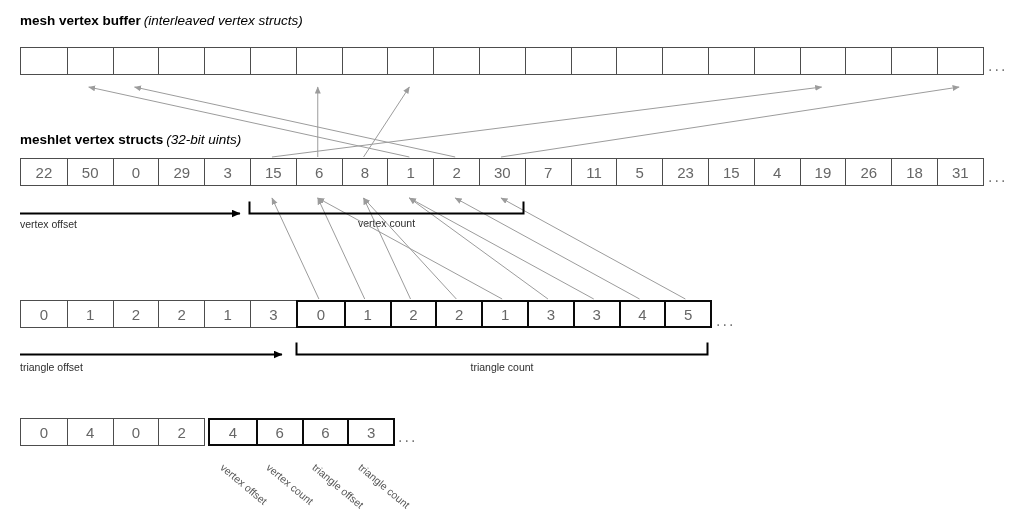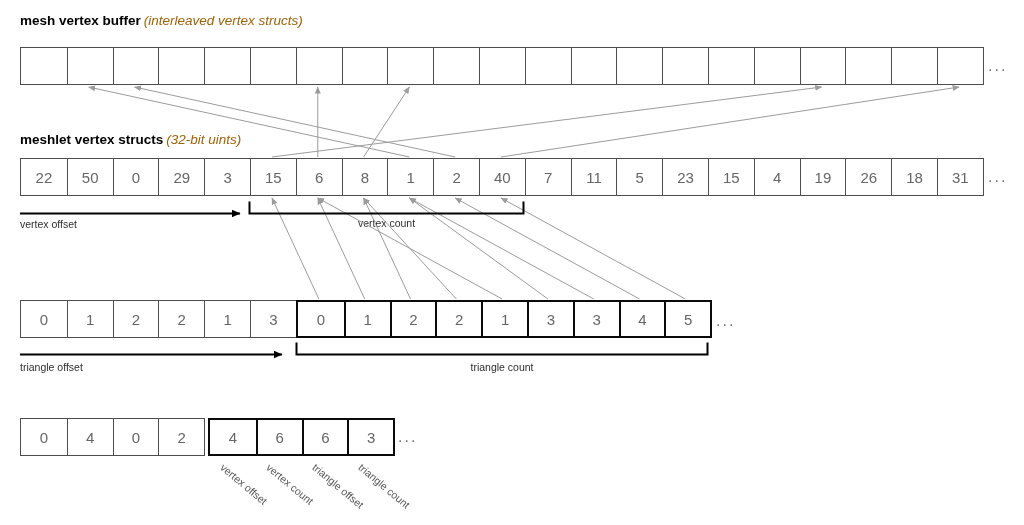--- a/index.html
+++ b/index.html
@@ -1,20 +1,20 @@
 <!DOCTYPE html>
 <html><head>
 <meta charset="utf-8">
 <style>
   html,body{margin:0;padding:0;background:#fff;}
   .stage{position:relative;width:1024px;height:525px;background:#ffffff;
          font-family:"Liberation Sans",sans-serif;overflow:hidden;}
   .title{position:absolute;font-size:13.5px;font-weight:bold;color:#000;white-space:nowrap;}
-  .title .sub{font-weight:normal;font-style:italic;color:#a16207;margin-left:3px;}
-  .cellrow{position:absolute;display:flex;height:38px;box-sizing:border-box;background:#fdba74;}
+  .title .sub{font-weight:normal;font-style:italic;color:#000000;margin-left:3px;}
+  .cellrow{position:absolute;display:flex;height:28px;box-sizing:border-box;background:#fdba74;}
   .thin{border:1.5px solid #4d4d4d;}
   .thin .cell{border-left:1.5px solid #4d4d4d;}
   .thick{border:2.5px solid #0a0a0a;}
   .thick .cell{border-left:2px solid #0a0a0a;}
   .cell{width:45.81px;height:100%;box-sizing:border-box;display:flex;align-items:center;
         justify-content:center;font-size:15px;color:#666;background:#fff;}
   .cell:first-child{border-left:none !important;}
   .dots{position:absolute;font-size:16px;color:#777;letter-spacing:2px;white-space:nowrap;}
   .anno{position:absolute;font-size:10.5px;color:#2e2e2e;white-space:nowrap;}
   .anno.center{text-align:center;}
@@ -64,21 +64,21 @@
       <div class="cell">22</div>
       <div class="cell">50</div>
       <div class="cell">0</div>
       <div class="cell">29</div>
       <div class="cell">3</div>
       <div class="cell">15</div>
       <div class="cell">6</div>
       <div class="cell">8</div>
       <div class="cell">1</div>
       <div class="cell">2</div>
-      <div class="cell">40</div>
+      <div class="cell">30</div>
       <div class="cell">7</div>
       <div class="cell">11</div>
       <div class="cell">5</div>
       <div class="cell">23</div>
       <div class="cell">15</div>
       <div class="cell">4</div>
       <div class="cell">19</div>
       <div class="cell">26</div>
       <div class="cell">18</div>
       <div class="cell">31</div>

